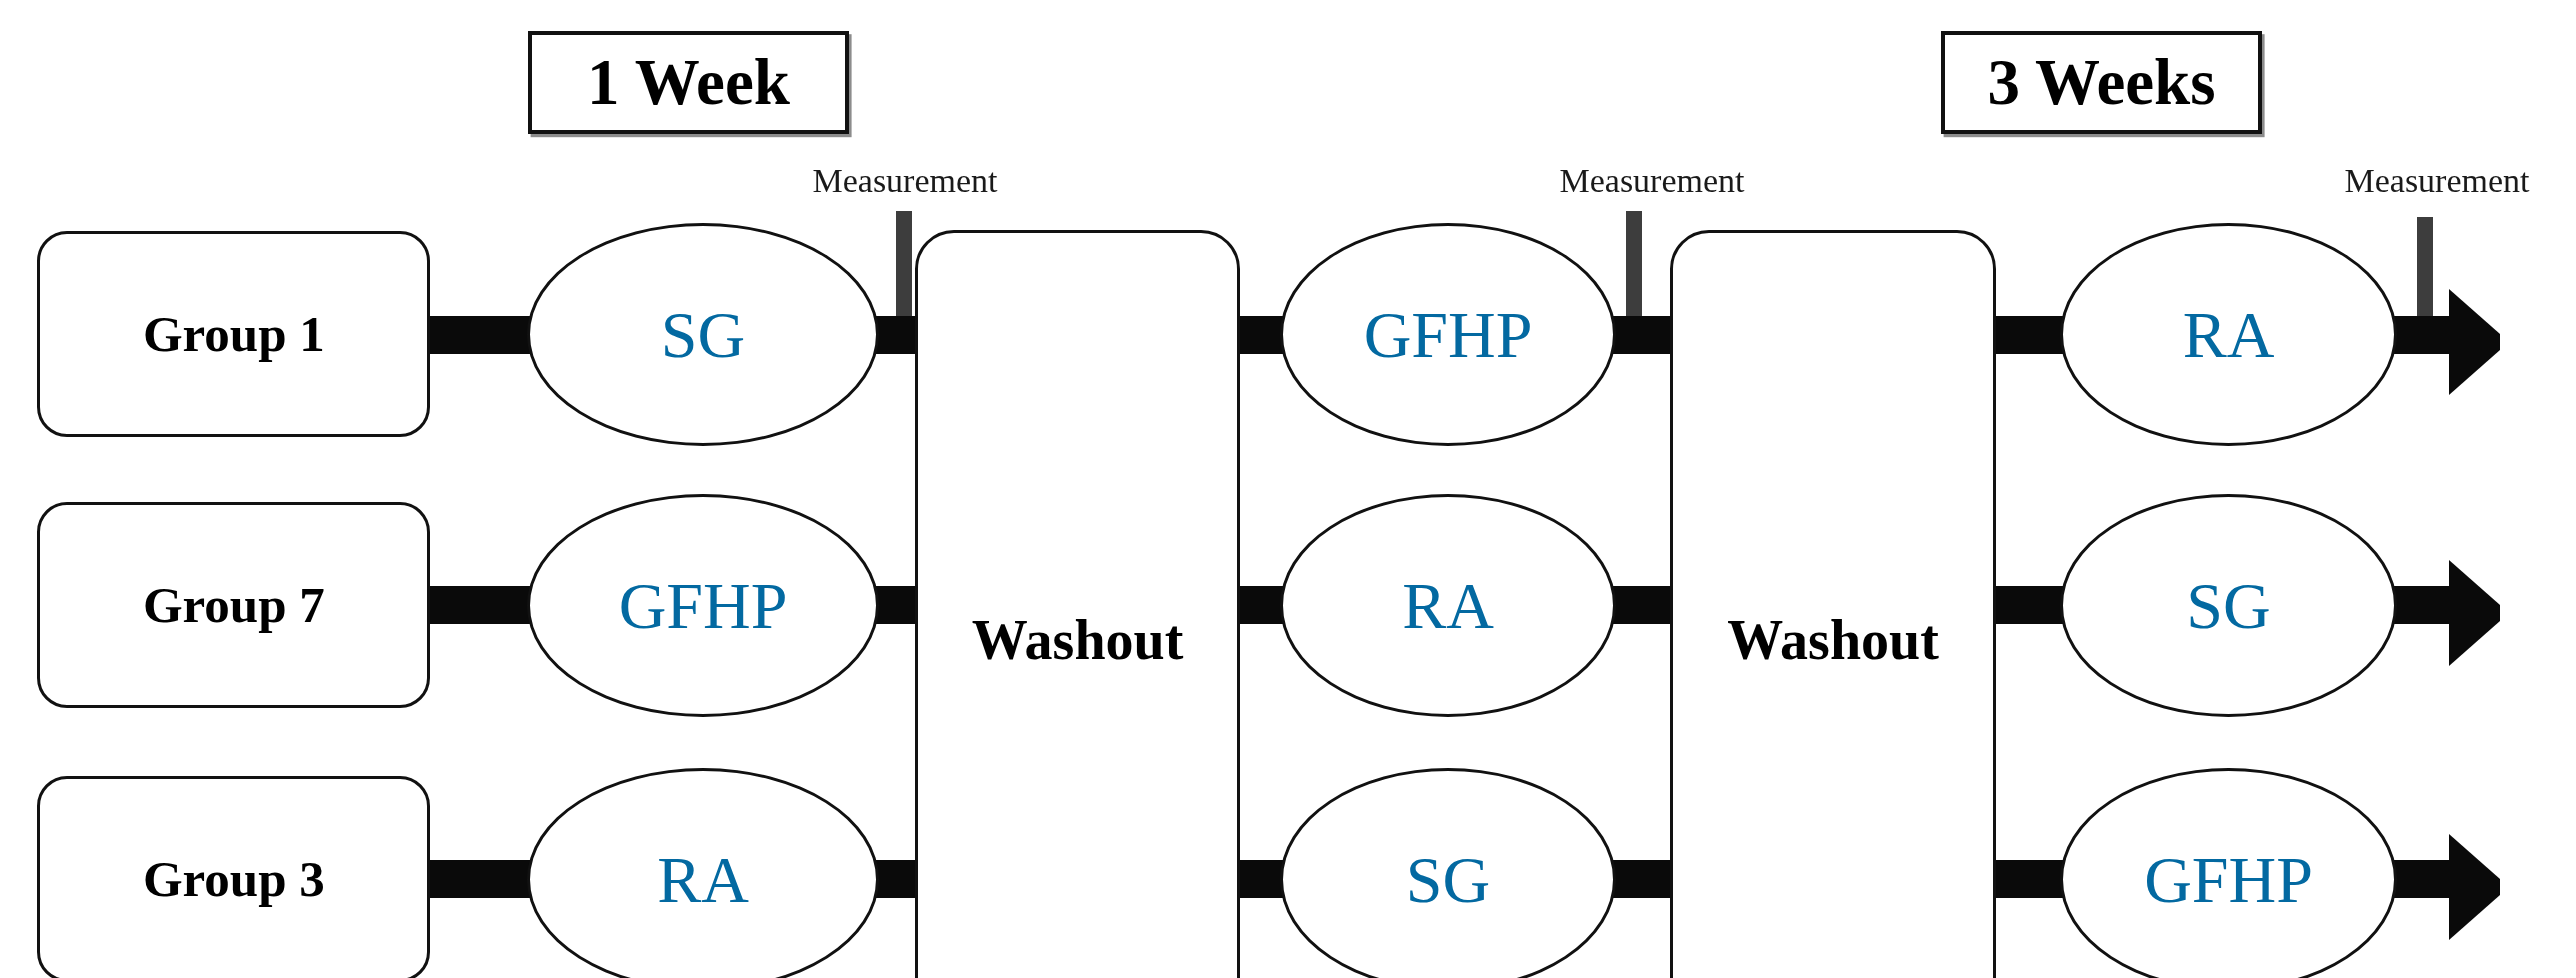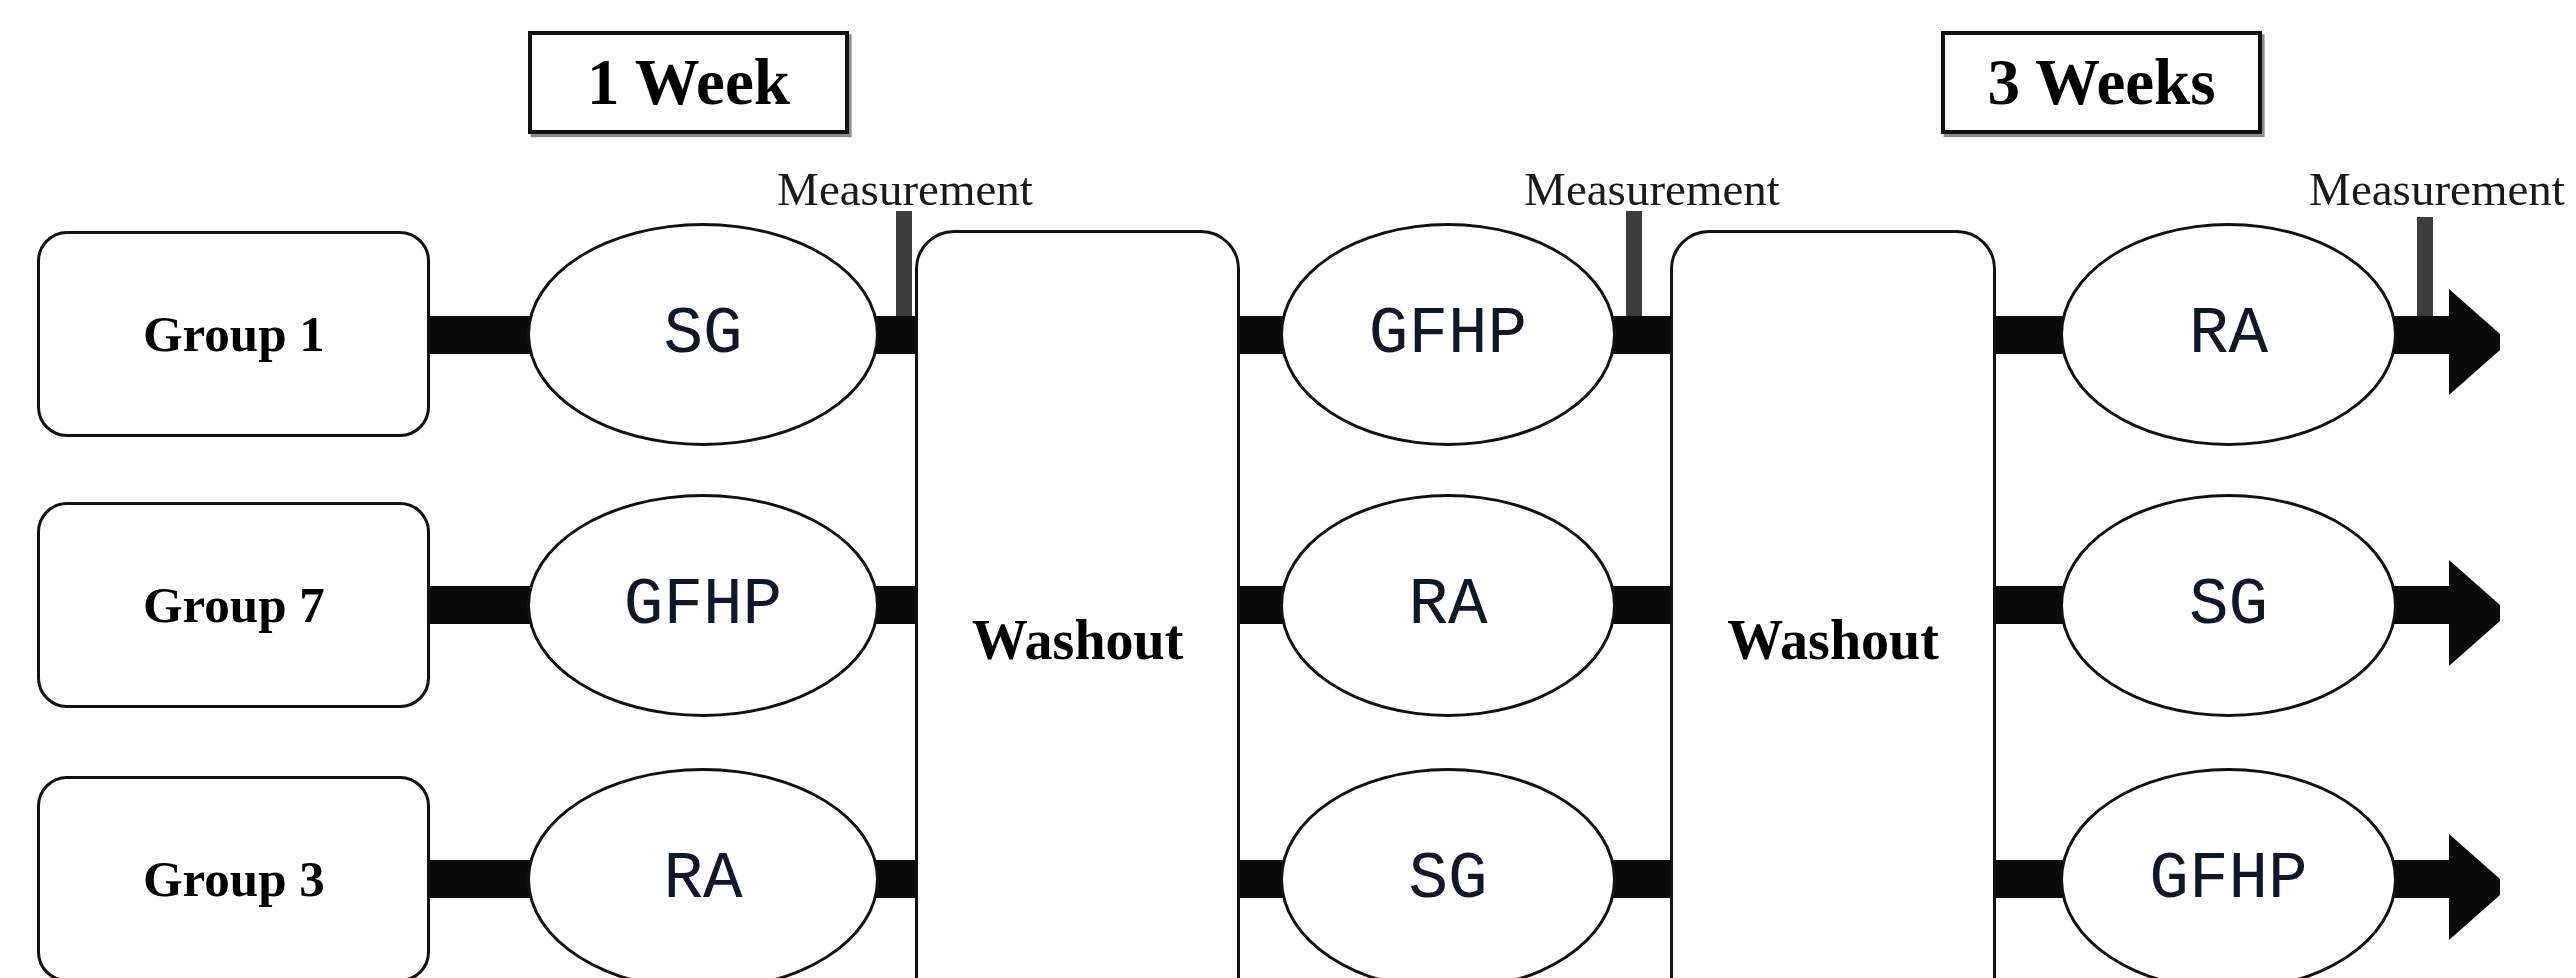--- a/index.html
+++ b/index.html
@@ -32,21 +32,21 @@
     z-index:4;
   }
   .hdr-1{left:512px;}
   .hdr-2{left:1244px;}
   .hdr-3{left:1925px;}
   
   .meas-label{
     position:absolute;
     top:138px;
     transform:translateX(-50%);
-    font-size:47px;color:#1a1a1a;
+    font-size:34px;color:#1a1a1a;
     white-space:nowrap;
     z-index:4;
   }
   .meas-label.m1{left:889px;}
   .meas-label.m2{left:1636px;}
   .meas-label.m3{left:2421px;}
   .meas-line{
     position:absolute;
     width:3.9px;background:var(--mline);
     z-index:1;
@@ -91,23 +91,22 @@
   .group-box.r2{top:486px;}
   .group-box.r3{top:760px;}
   
   .ellipse{
     position:absolute;
     height:223px;
     background:var(--bg);
     border:3.2px solid var(--ink);
     border-radius:50%;
     display:flex;align-items:center;justify-content:center;
-    font-size:66px;color:#0f172a;
+    font-size:66px;color:#0369a1;
     z-index:2;
-    font-family:Liberation Mono, monospace;
   }
   .ellipse.c1{left:511px;width:352px;}
   .ellipse.c2{left:1264px;width:336px;}
   .ellipse.c3{left:2044px;width:337px;}
   .ellipse.r1{top:207px;}
   .ellipse.r2{top:478px;}
   .ellipse.r3{top:752px;}
   
   .washout{
     position:absolute;

